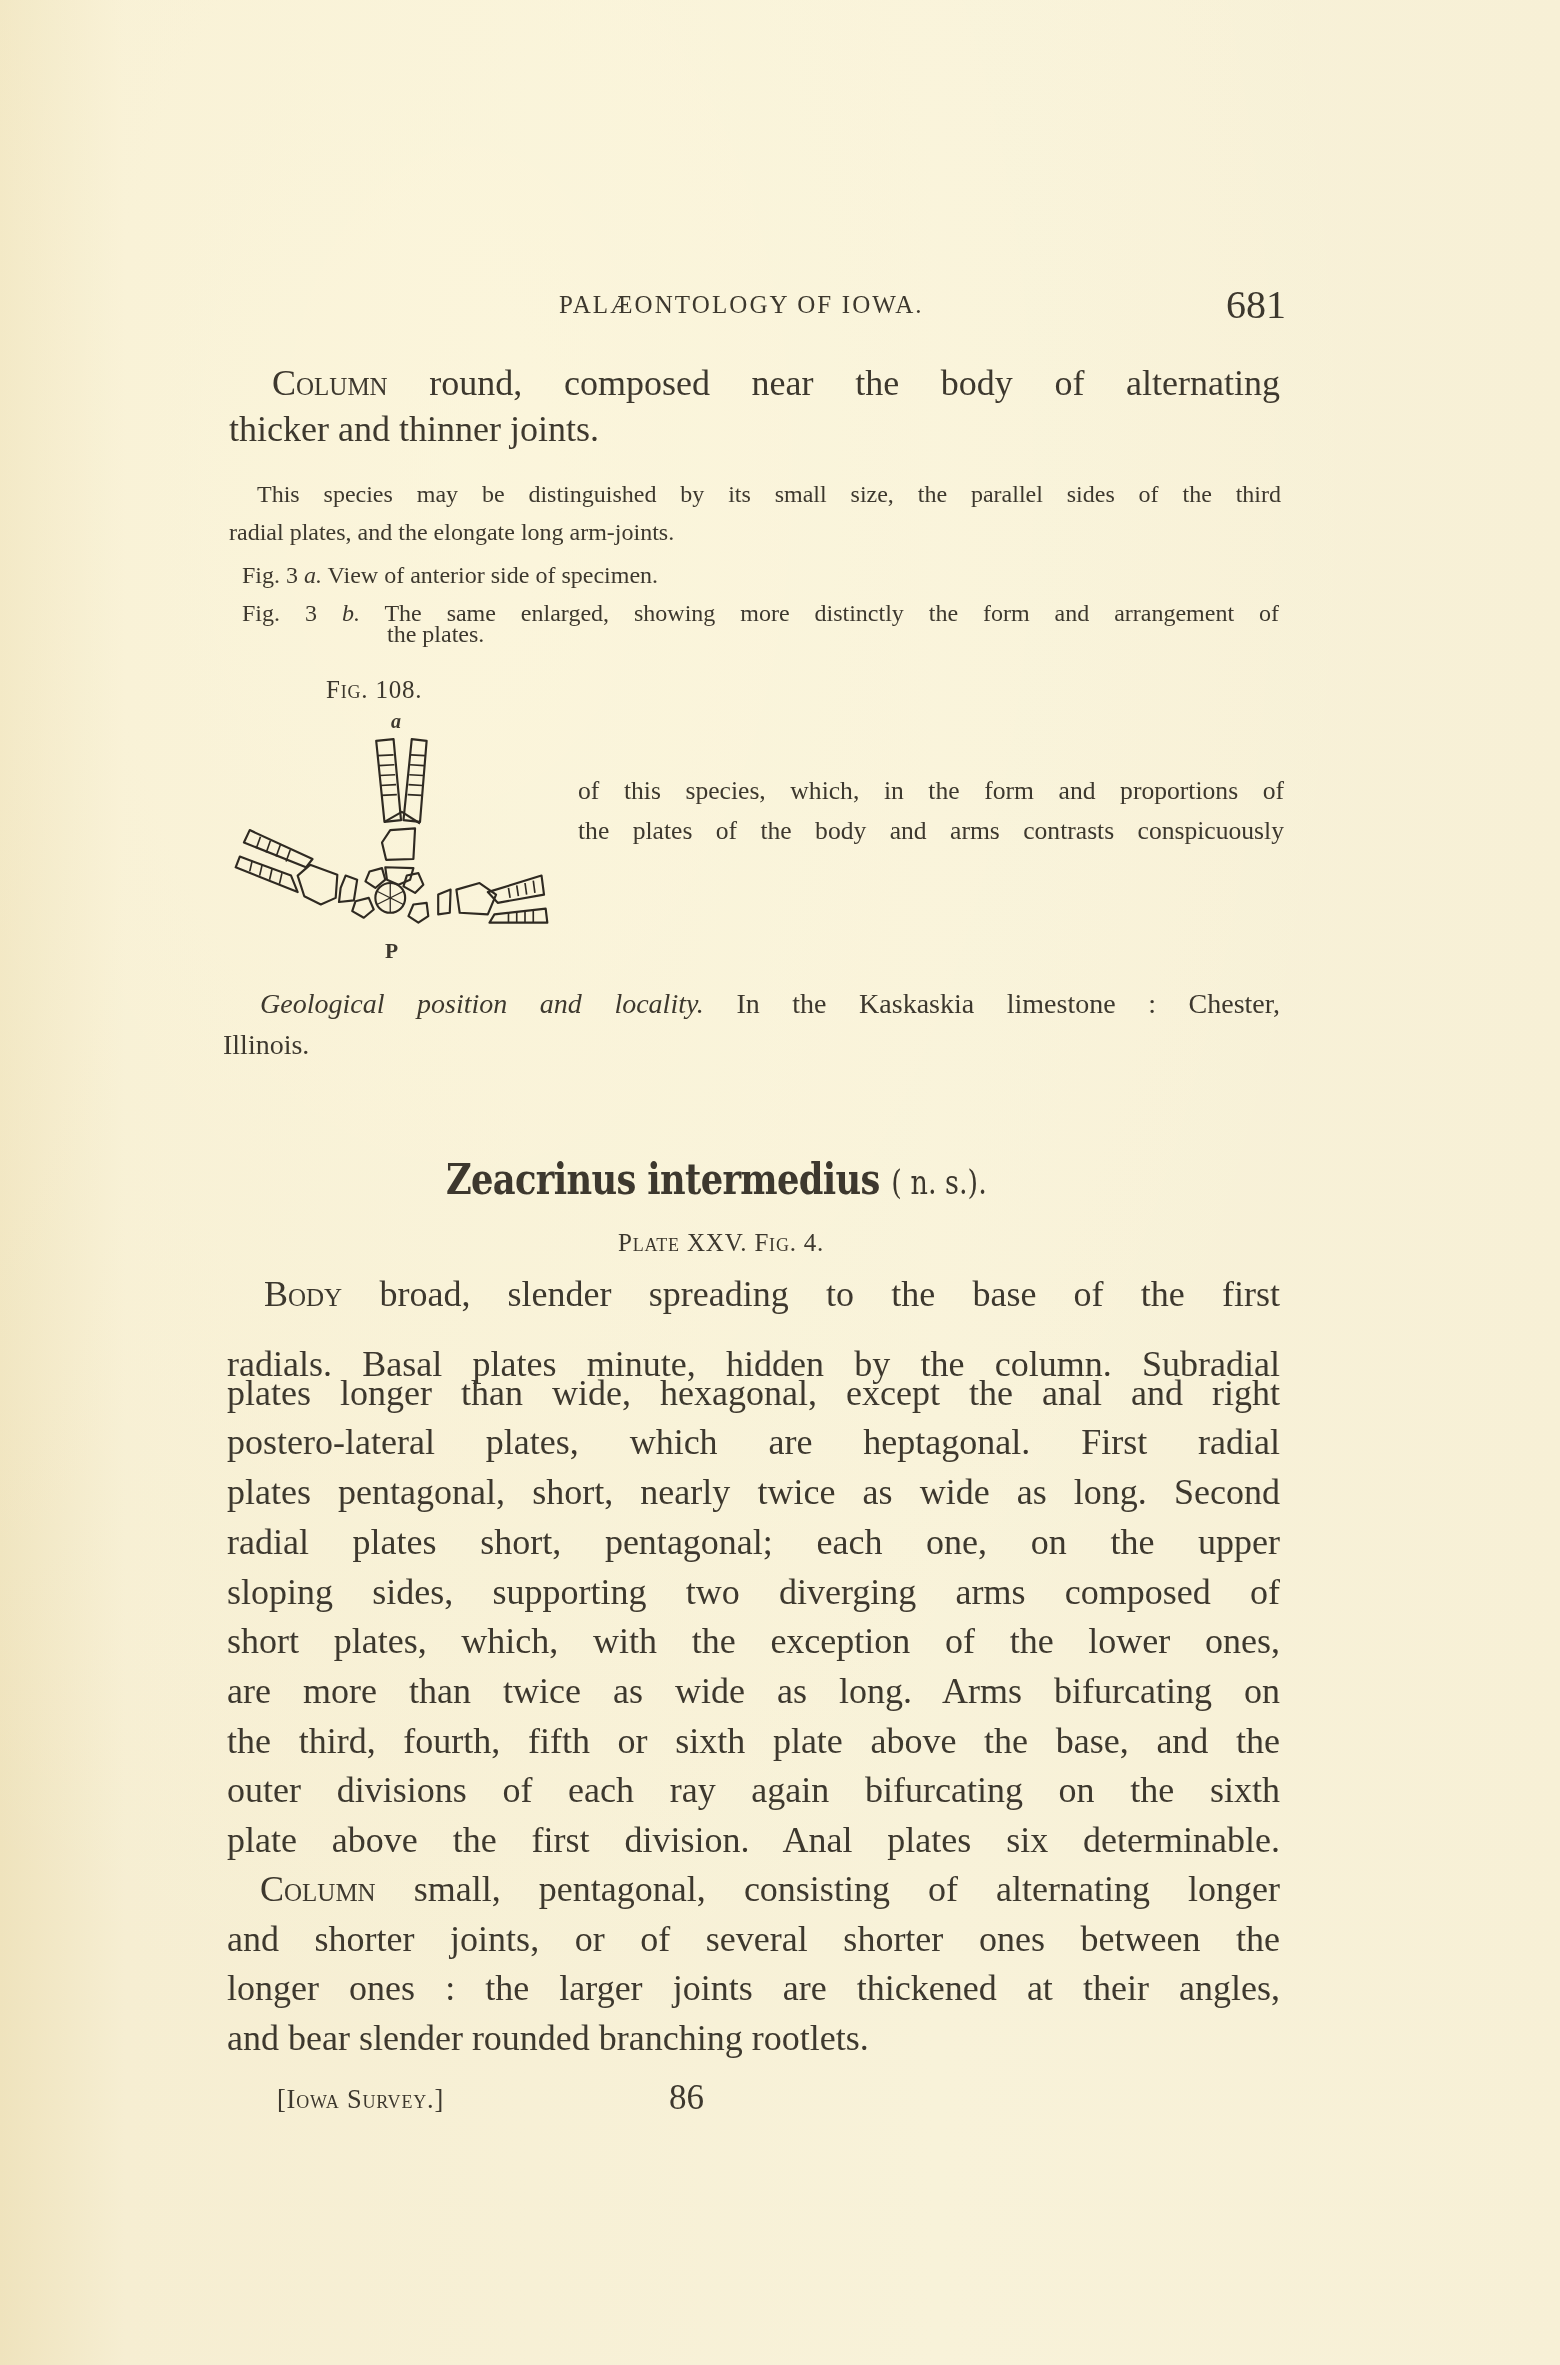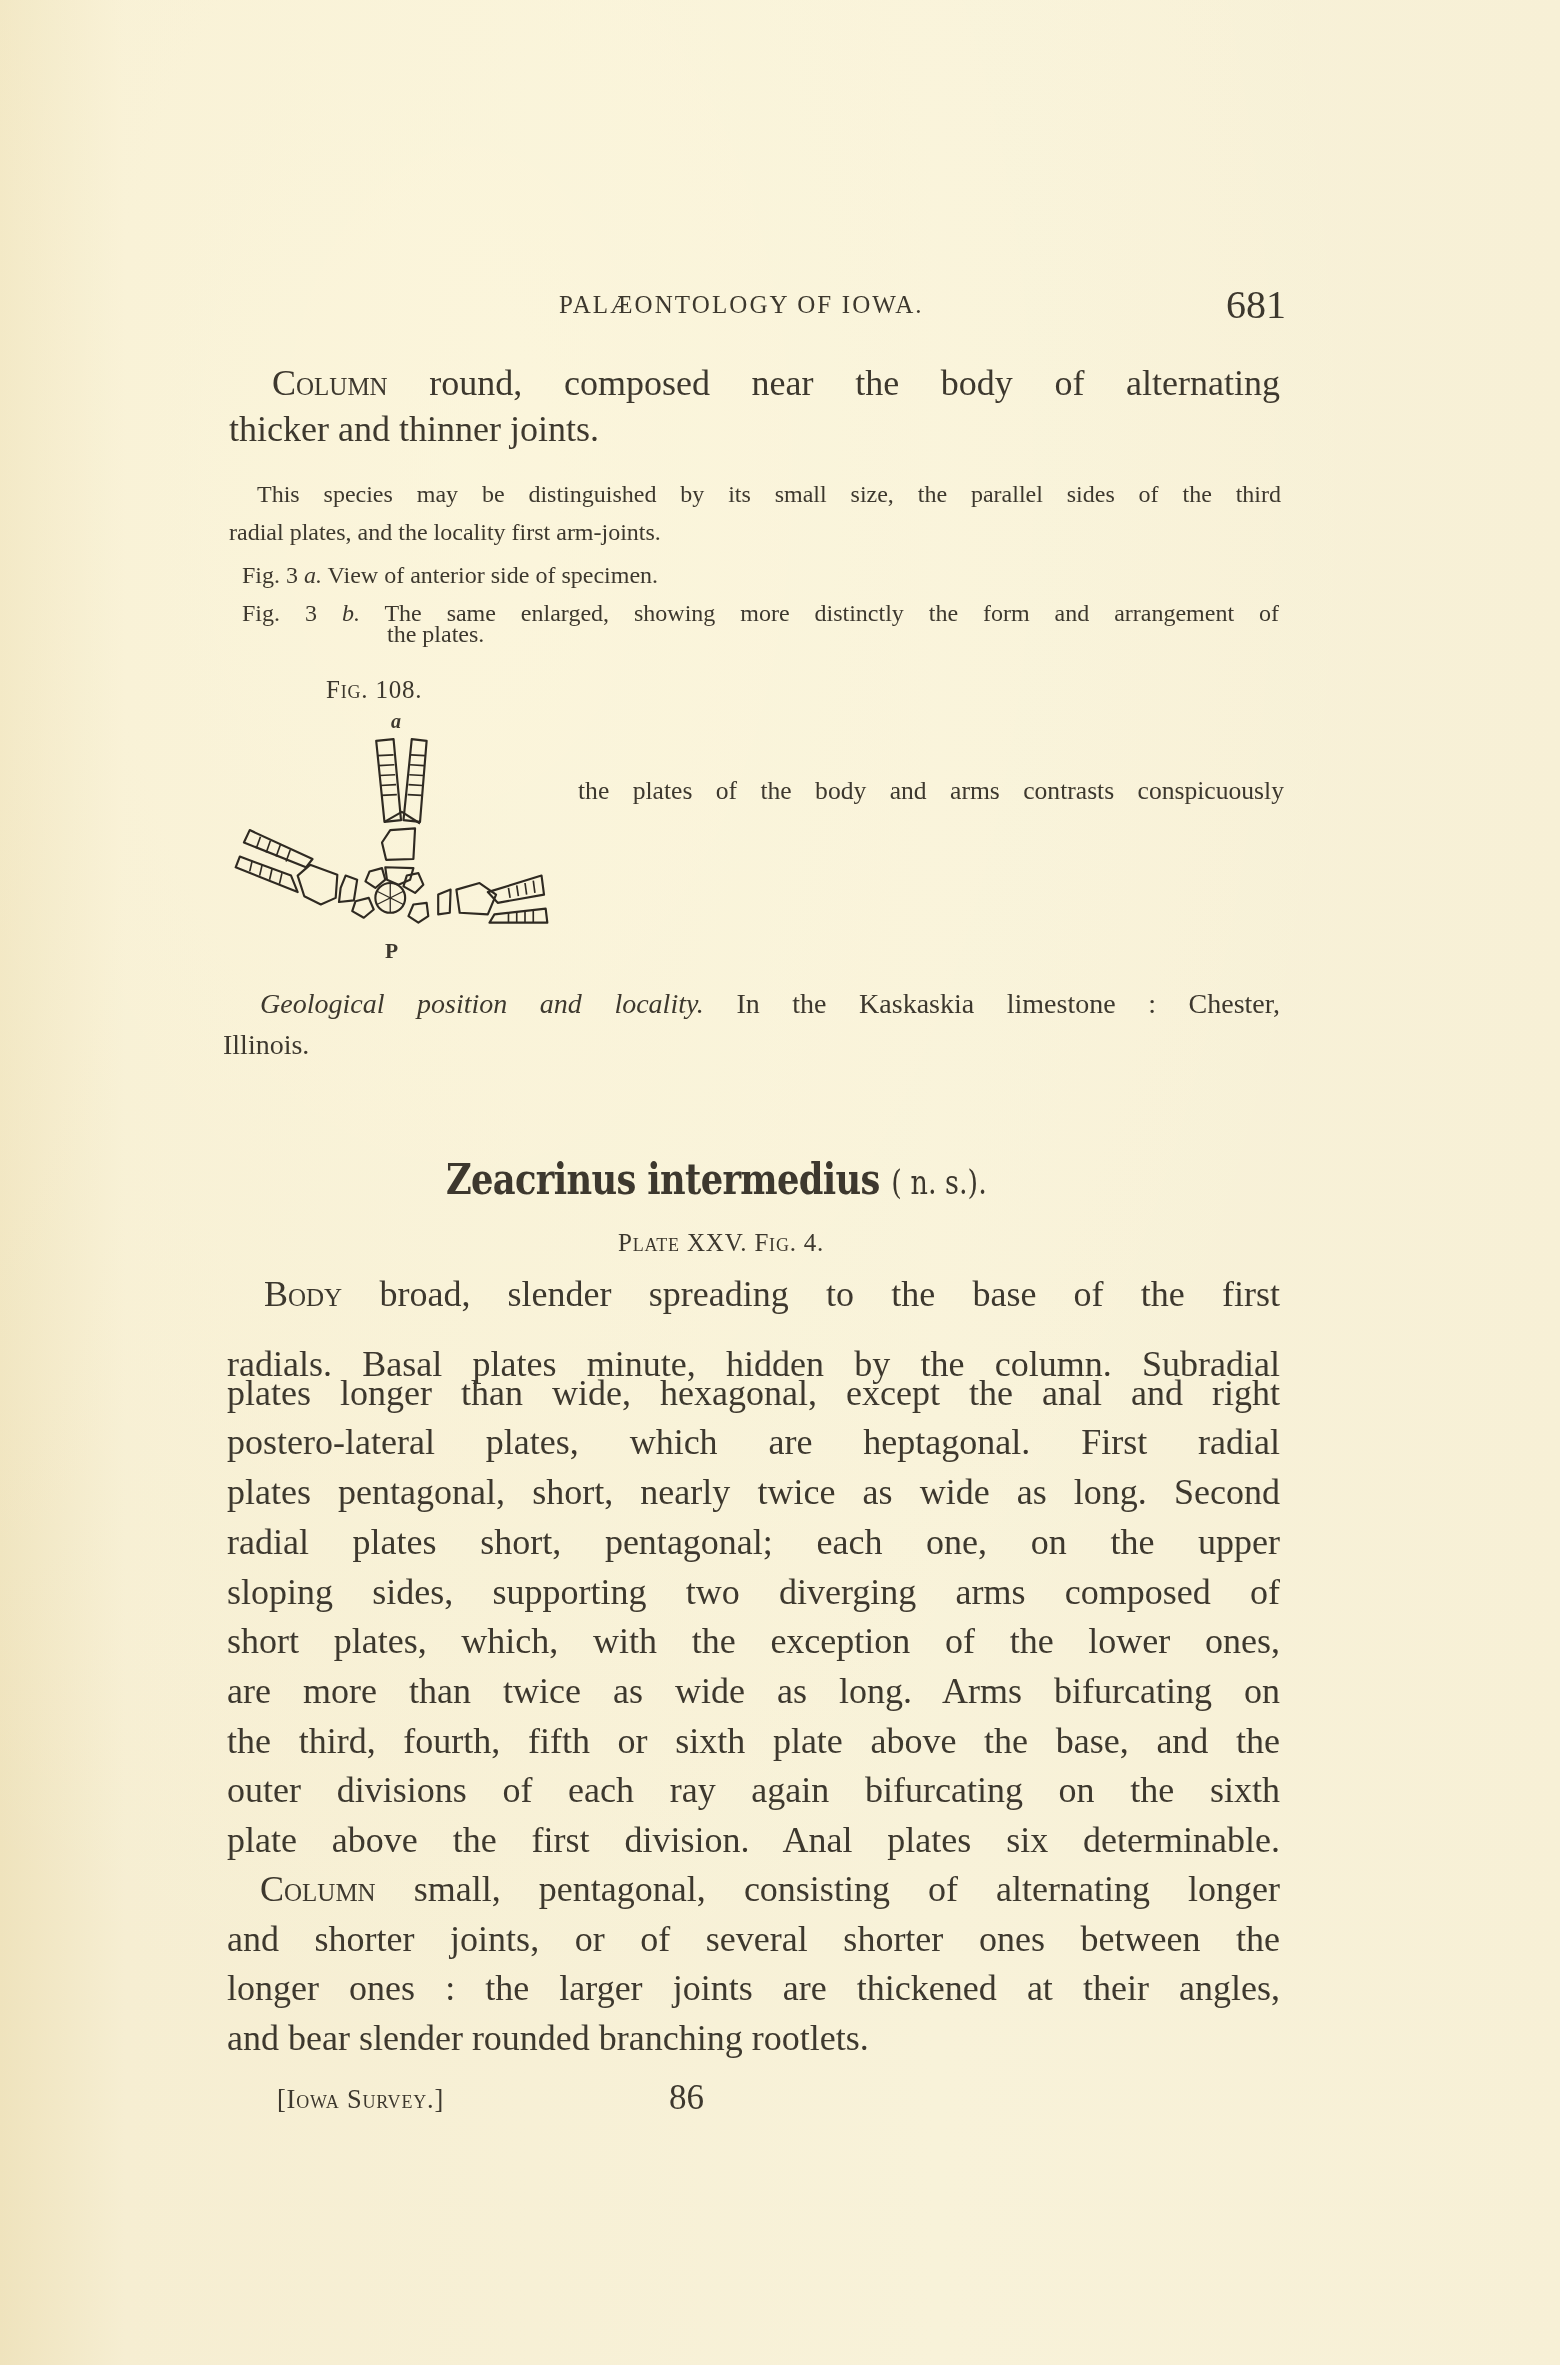--- a/index.html
+++ b/index.html
@@ -54,21 +54,21 @@
 <div class="abs running-head">PALÆONTOLOGY OF IOWA.</div>
 <div class="abs page-number">681</div>
 
 <div class="justify-line big" style="top:361px; padding-left:45px; width:1008px;font-family:Liberation Serif, serif;">
   <span class="sc">Column</span>
   <span>round, composed near the body of alternating</span>
 </div>
 <div class="abs big" style="left:229px; top:407px;">thicker and thinner joints.</div>
 
 <div class="justify-line small" style="top:478px; padding-left:30px; width:1024px;">This species may be distinguished by its small size, the parallel sides of the third</div>
-<div class="abs small" style="left:229px; top:516px;">radial plates, and the locality first arm-joints.</div>
+<div class="abs small" style="left:229px; top:516px;">radial plates, and the elongate long arm-joints.</div>
 
 <div class="abs small" style="left:242px; top:559px;">
   <span>Fig. 3</span> <i>a.</i> <span>View of anterior side of specimen.</span>
 </div>
 <div class="justify-line small" style="top:597px; left:242px; width:1037px;">
   <span>Fig. 3</span> <i>b.</i> <span>The same enlarged, showing more distinctly the form and arrangement of</span>
 </div>
 <div class="abs small" style="left:387px; top:618px;">the plates.</div>
 
 <div class="abs fig-caption sc">Fig. 108.</div>
@@ -132,20 +132,21 @@
         <line x1="365" y1="249" x2="365" y2="262"></line>
       <line x1="375" y1="248" x2="375" y2="262"></line>
         <line x1="385" y1="247" x2="385" y2="262"></line>
     </g>
   </svg>
   <span class="abs" style="left:176px; top:4.1px; font-size:20px; font-weight:bold; font-style:italic;">a</span>
   <span class="abs" style="left:170px; top:233px; font-size:21.5px; font-weight:bold;">P</span>
 </div>
 
 <div class="side-text" style="top:771px;">
+  <div class="justify-line" style="position:relative; left:0; width:706px; line-height:40px;">of this species, which, in the form and proportions of</div>
   <div class="justify-line" style="position:relative; left:0; width:706px; line-height:40px;">the plates of the body and arms contrasts conspicuously</div>
 </div>
 
 <div class="justify-line med" style="top:988px; padding-left:33px; width:1020px;">
   <i>Geological position and locality.</i>
   <span>In the Kaskaskia limestone : Chester,</span>
 </div>
 <div class="abs med" style="left:223px; top:1029px;">Illinois.</div>
 
 <div class="abs title">

